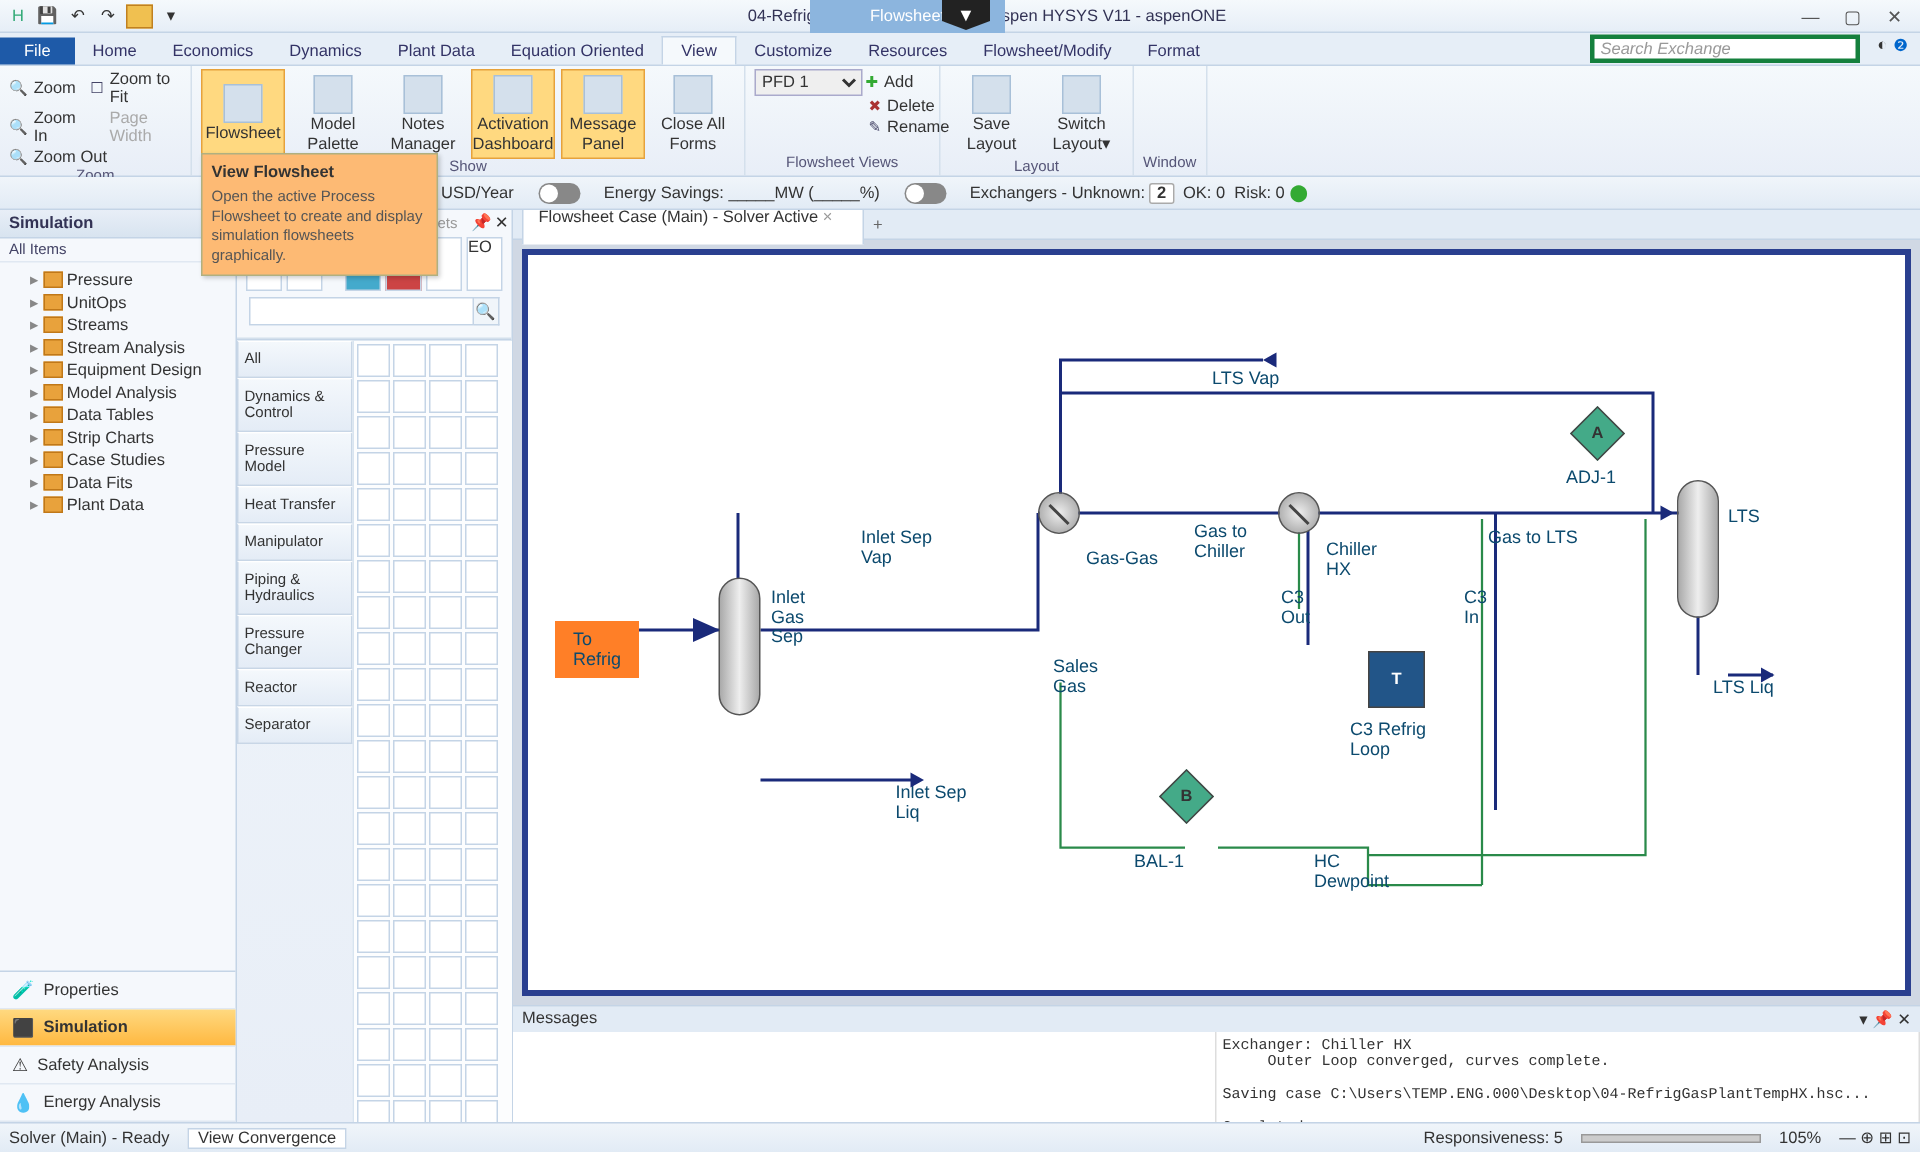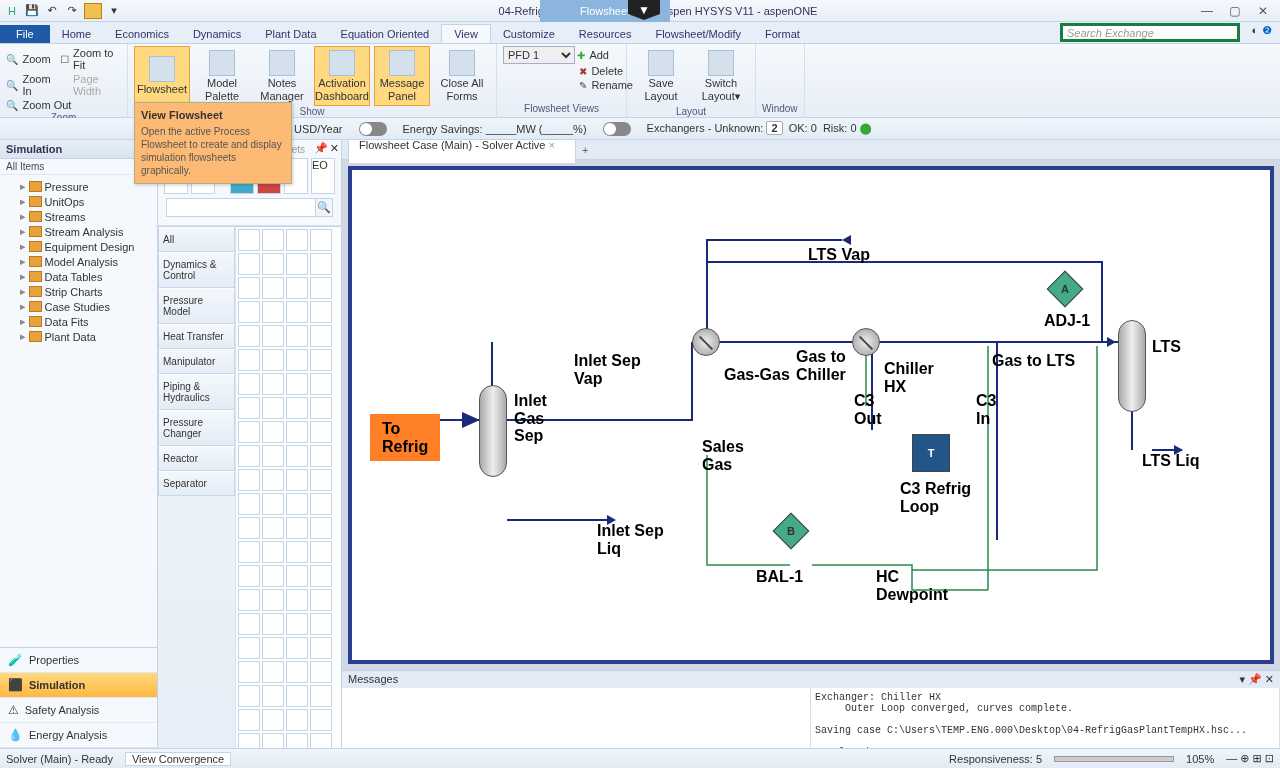--- a/index.html
+++ b/index.html
@@ -55,21 +55,21 @@
 .palgrid .pc{width:22px;height:22px;background:#fff;border:1px solid #c4d4e6;flex-shrink:0}
 .tooltip{position:absolute;left:134px;top:102px;width:158px;background:#fdba74;border:1px solid #b0b080;padding:6px;z-index:10;box-shadow:1px 1px 3px rgba(0,0,0,.2);font-size:11px}
 .tooltip .tt-title{font-weight:bold;margin-bottom:4px}
 .tooltip .tt-body{font-size:10px;color:#555;line-height:1.3}
 .main{flex:1;display:flex;flex-direction:column;background:#d0d8e4}
 .tabstrip{height:20px;background:#e2ebf5;display:flex;align-items:center;border-bottom:1px solid #c4d4e6;font-size:11px}
 .tabstrip .mtab{padding:2px 20px 12px 10px;background:#fff;border:1px solid #c4d4e6;border-bottom:none;margin-left:6px}
 .tabstrip .plus{margin-left:6px;color:#666}
 .canvas{flex:1;background:#fff;margin:6px;border:4px solid #2a3f8f;position:relative;overflow:hidden}
 .canvas svg{position:absolute;top:0;left:0}
-.sblock{position:absolute;font-size:16px;color:#000000;font-weight:700;line-height:1.1}
+.sblock{position:absolute;font-size:12px;color:#0c4a6e;font-weight:400;line-height:1.1}
 .vessel{position:absolute;width:28px;height:92px;background:linear-gradient(90deg,#aaa,#eee,#aaa);border:1px solid #555;border-radius:14px}
 .hx{position:absolute;width:28px;height:28px;background:radial-gradient(#eee,#999);border:1px solid #555;border-radius:50%}
 .hx::before{content:"";position:absolute;left:4px;right:4px;top:50%;height:2px;background:#444;transform:rotate(45deg)}
 .opbox{position:absolute;width:38px;height:38px;background:#888;border:1px solid #444;display:flex;align-items:center;justify-content:center;color:#fff;font-weight:bold}
 .opbox.diamond{transform:rotate(45deg)}
 .opbox.green{background:#4a8}
 .opbox.teal{background:#258}
 .stream-arrow{position:absolute;width:0;height:0;border-left:9px solid #1a2a7a;border-top:5px solid transparent;border-bottom:5px solid transparent}
 .stream-arrow.big{border-left-width:18px;border-top-width:8px;border-bottom-width:8px}
 .messages{height:78px;border-top:1px solid #c4d4e6;display:flex;flex-direction:column}

